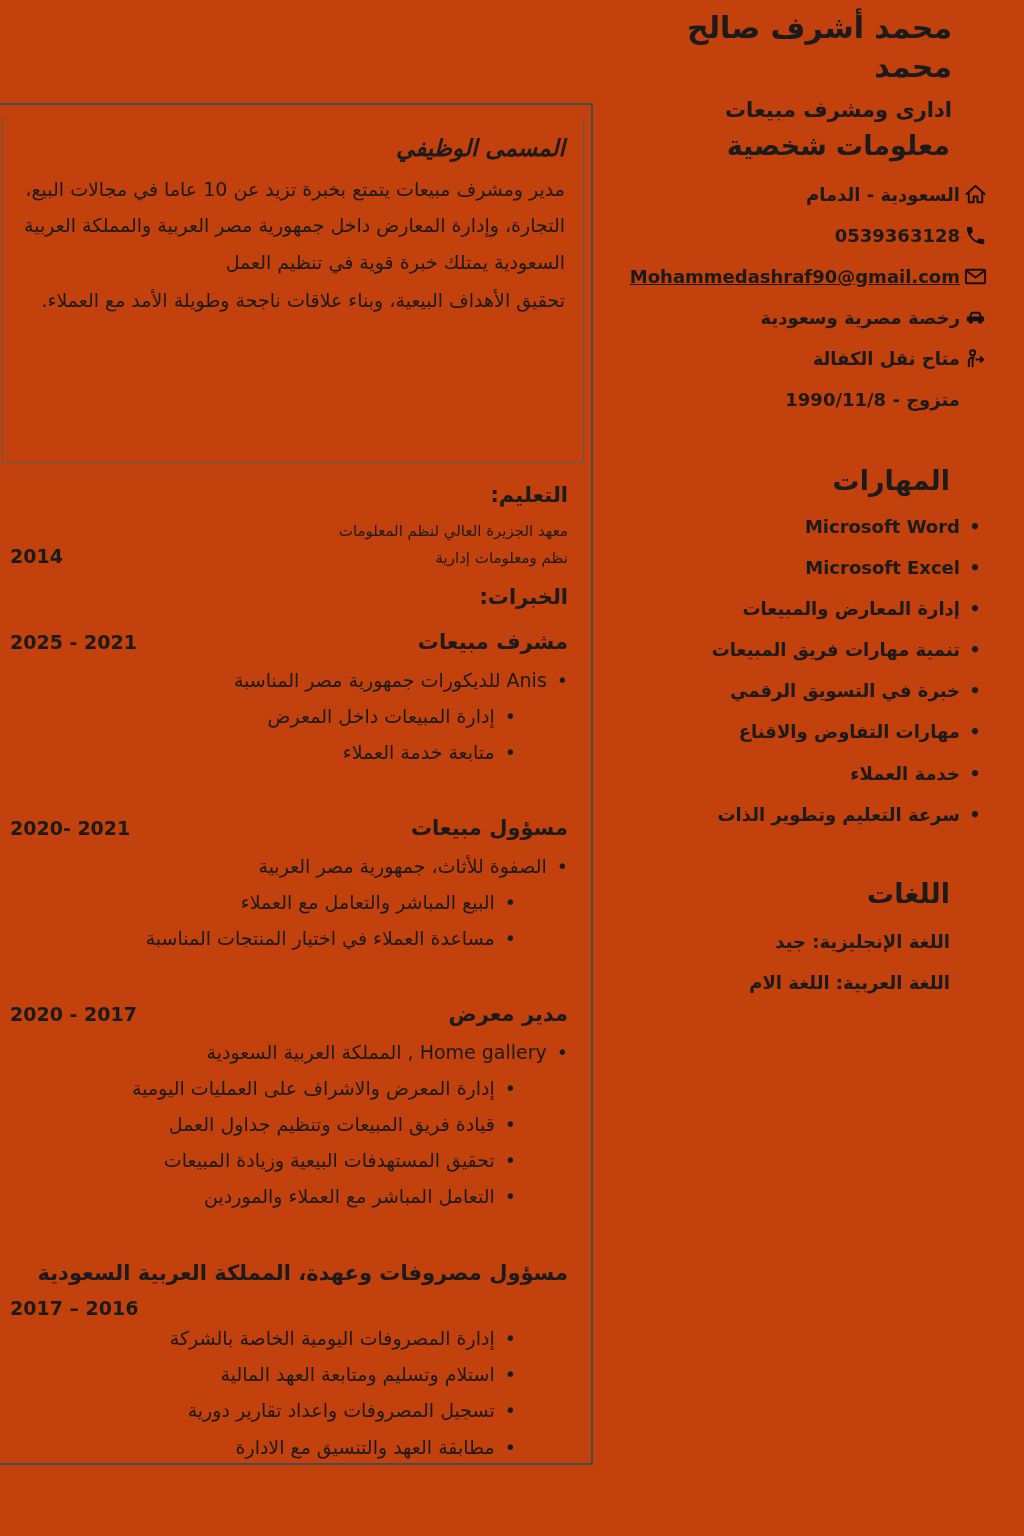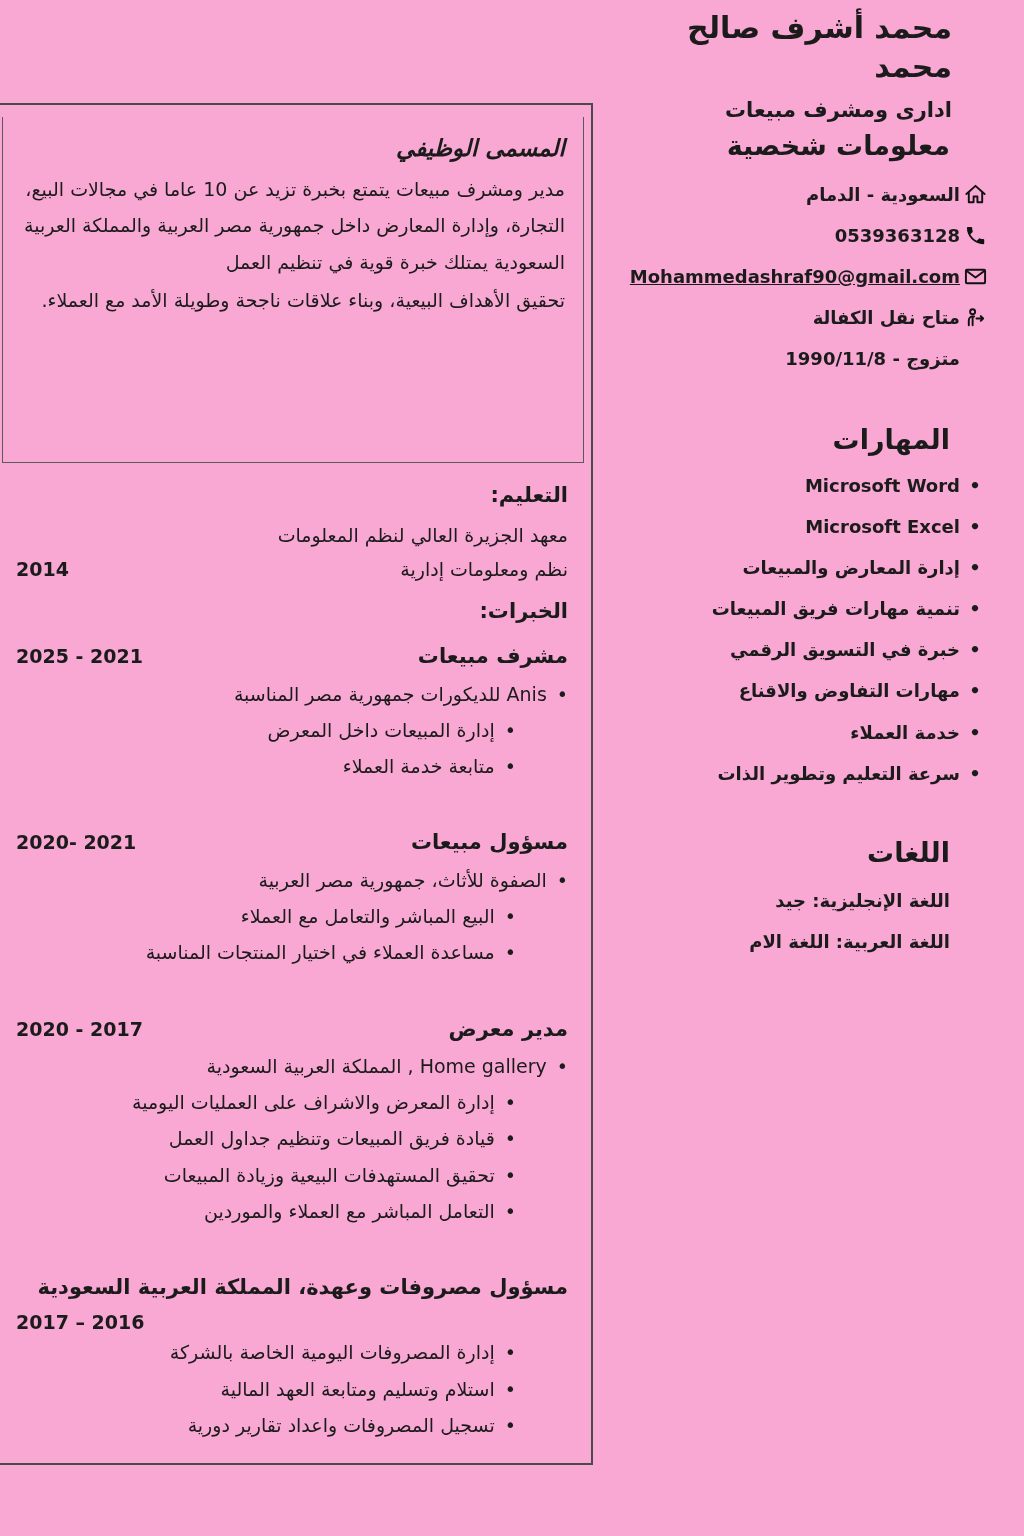--- a/index.html
+++ b/index.html
@@ -1,20 +1,20 @@
 <!DOCTYPE html>
 <html lang="ar"><head>
 <meta charset="utf-8">
 <style>
   * { margin:0; padding:0; box-sizing:border-box; }
   html,body { background:#e8e8e8; }
   body { font-family:"DejaVu Sans", sans-serif; }
   .page {
     position:relative; width:1024px; height:1536px; margin:0 auto;
-    background:#f9a8d4; color:#1b1b1b; overflow:hidden;
+    background:#c2410c; color:#1b1b1b; overflow:hidden;
   }
   
   .rule-top    { position:absolute; left:0; top:103px; width:592px; height:2px; background:#4a4a4a; }
   .rule-bottom { position:absolute; left:0; top:1463px; width:592px; height:2px; background:#4a4a4a; }
   .v-divider   { position:absolute; left:591px; top:103px; width:2px; height:1362px; background:#4a4a4a; }
 
   
   .header { position:absolute; left:600px; top:8px; width:352px; direction:rtl; text-align:right; }
   .name   { font-size:30px; font-weight:700; line-height:1.3; }
   .subtitle { font-size:21px; font-weight:700; margin-top:12px; }
@@ -23,24 +23,24 @@
   .summary-box {
     position:absolute; left:2px; top:117px; width:582px; height:346px;
     border:1.5px solid #5a5a5a; border-top:none;
     direction:rtl; text-align:right; padding:18px 18px 10px 14px;
   }
   .summary-box h2 { font-size:23px; font-weight:700; margin-bottom:10px;font-style:italic; }
   .body-text { font-size:19px; line-height:1.92; }
   .summary-box p + p { margin-top:2px; }
 
   
-  .main-flow { position:absolute; left:0; top:468px; width:584px; direction:rtl; text-align:right; padding:0 16px 0 16px; }
+  .main-flow { position:absolute; left:0; top:468px; width:584px; direction:rtl; text-align:right; padding:0 16px 0 10px; }
   .sec-heading { font-size:21px; font-weight:700; line-height:1.5; }
   .edu-heading { margin-top:12px; margin-bottom:6px; }
-  .line { font-size:19px; line-height:1.8; }
+  .line { font-size:15px; line-height:1.8; }
   .row-between { display:flex; justify-content:space-between; align-items:baseline; }
   .dates { direction:ltr; unicode-bidi:isolate; font-size:19px; font-weight:700; white-space:nowrap; }
   .exp-heading { margin-top:10px; margin-bottom:10px; }
   .job { margin-top:14px; }
   .job + .job { margin-top:44px; }
   .job-title { font-size:21px; font-weight:700; line-height:1.5; }
   .bullet-row { display:flex; align-items:baseline; font-size:19px; line-height:1.8; margin-top:4px; }
   .bullet-row::before { content:"•"; font-size:19px; margin-left:10px; flex:0 0 auto; }
   .bullet-row.sub { padding-right:52px; margin-top:2px; }
   .job-dates-line { text-align:left; margin-top:8px; }
@@ -156,20 +156,23 @@
       </div>
       <div class="bullet-row sub">
           <span>إدارة المصروفات اليومية الخاصة بالشركة</span>
         </div>
       <div class="bullet-row sub">
           <span>استلام وتسليم ومتابعة العهد المالية</span>
         </div>
       <div class="bullet-row sub">
           <span>تسجيل المصروفات واعداد تقارير دورية</span>
         </div>
+      <div class="bullet-row sub">
+          <span>مطابقة العهد والتنسيق مع الادارة</span>
+        </div>
     </div>
 
   </div>
 
   <div class="sidebar">
 
     <div class="side-heading">معلومات شخصية</div>
 
     <div class="pi-list">
 
@@ -195,20 +198,30 @@
       <div class="pi-row">
         <span class="pi-icon">
           <svg viewBox="0 0 24 24" fill="none" stroke="#111" stroke-width="2" stroke-linejoin="round">
               <rect x="2" y="5" width="20" height="14" rx="1"></rect>
               <path d="m2.5 6 9.5 7 9.5-7"></path>
             </svg>
         </span>
         <span class="pi-text ltr-isolate email">Mohammedashraf90@gmail.com</span>
       </div>
 
+      <div class="pi-row">
+        <span class="pi-icon">
+          <svg viewBox="0 0 24 24" fill="#111">
+              <path d="M5.5 11 7 6.8c.2-.5.6-.8 1.1-.8h7.8c.5 0 .9.3 1.1.8L18.5 11H20c.6 0 1 .4 1 1v4h-1.6a2.4 2.4 0 0 1-4.8 0H9.4a2.4 2.4 0 0 1-4.8 0H3v-4c0-.6.4-1 1-1h1.5zm2.1 0h8.8l-1.1-3H8.7l-1.1 3z"></path>
+              <circle cx="7" cy="16.4" r="1.4" fill="#111"></circle>
+              <circle cx="17" cy="16.4" r="1.4" fill="#111"></circle>
+            </svg>
+        </span>
+        <span class="pi-text">رخصة مصرية وسعودية</span>
+      </div>
 
       <div class="pi-row">
         <span class="pi-icon">
           <svg viewBox="0 0 24 24" fill="none" stroke="#111" stroke-width="2" stroke-linecap="round">
               <circle cx="9" cy="6" r="2.6"></circle>
               <path d="M5 20v-5a4 4 0 0 1 4-4h1.5"></path>
               <path d="M13 13h7m0 0-2.5-2.5M20 13l-2.5 2.5"></path>
               <path d="M9 12v8"></path>
             </svg>
         </span>

